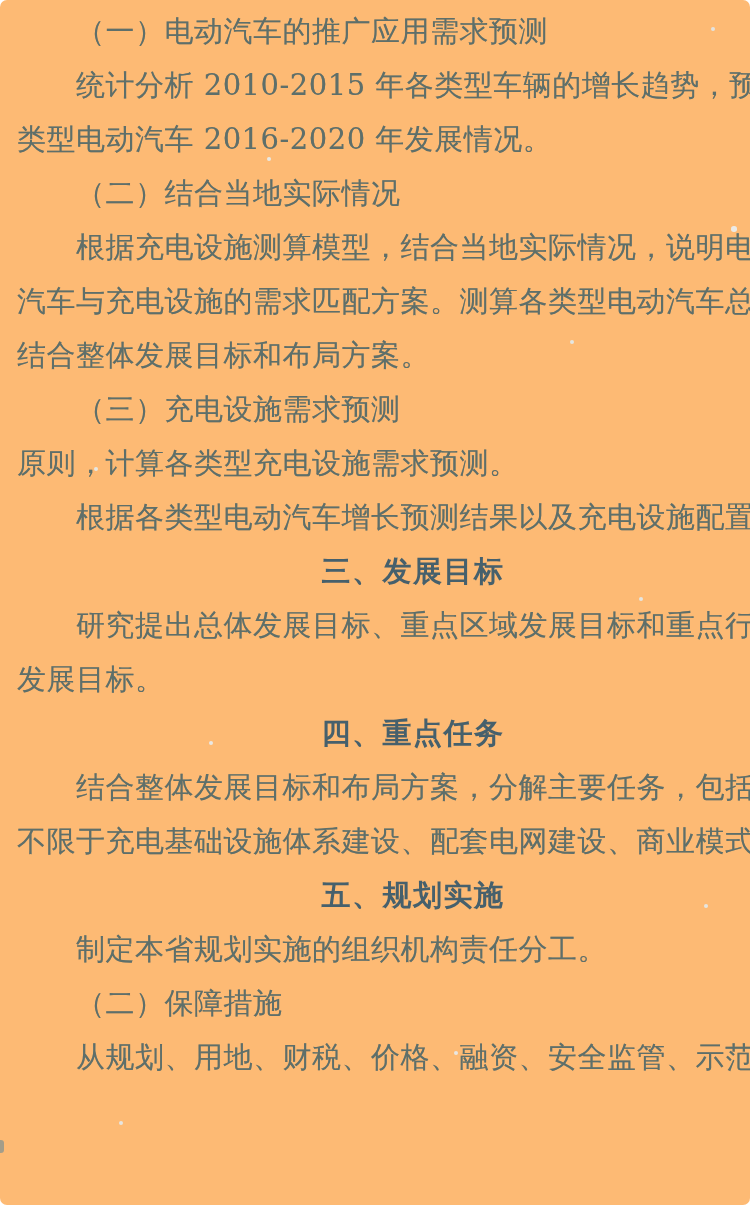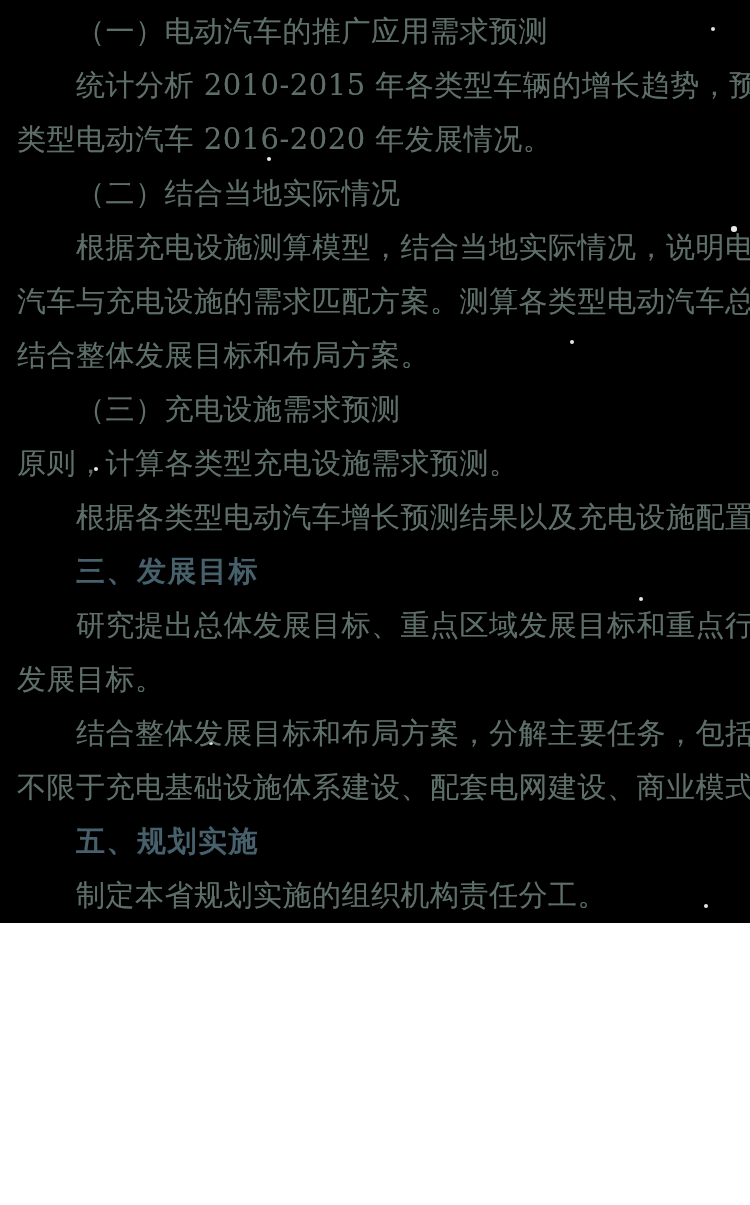--- a/index.html
+++ b/index.html
@@ -5,24 +5,25 @@
   * { margin: 0; padding: 0; box-sizing: border-box; }
 
   html, body {
     width: 750px;
     background: #ffffff;
   }
 
   .page {
     position: relative;
     width: 750px;
-    height: 923px;
-    background: #000000;
+    height: 1205px;
+    background: #fdba74;
     overflow: hidden;
     font-family: "DejaVu Serif", "Liberation Serif", serif;
+    border-radius: 7px;
   }
 
   
   .noise {
     position: absolute;
     top: 0; left: 0;
     width: 2px; height: 2px;
     background: transparent;
     border-radius: 50%;
     box-shadow:
@@ -69,20 +70,21 @@
   }
 
   .ind { padding-left: 76px; }
 
   .hd {
     font-family: "DejaVu Sans", "Liberation Sans", sans-serif;
     font-weight: bold;
     color: #46606c;
     letter-spacing: 1.5px;
     text-shadow: none;
+    text-align: center;
   }
 </style>
 </head>
 <body>
 
 <div class="page">
 
   <div class="noise"></div>
   <div class="edge-artifact"></div>
 
@@ -93,20 +95,21 @@
     <div class="ln ind">（二）结合当地实际情况</div>
     <div class="ln ind">根据充电设施测算模型，结合当地实际情况，说明电动</div>
     <div class="ln">汽车与充电设施的需求匹配方案。测算各类型电动汽车总体</div>
     <div class="ln">结合整体发展目标和布局方案。</div>
     <div class="ln ind">（三）充电设施需求预测</div>
     <div class="ln">原则，计算各类型充电设施需求预测。</div>
     <div class="ln ind">根据各类型电动汽车增长预测结果以及充电设施配置</div>
     <div class="ln ind hd">三、发展目标</div>
     <div class="ln ind">研究提出总体发展目标、重点区域发展目标和重点行业</div>
     <div class="ln">发展目标。</div>
+    <div class="ln ind hd">四、重点任务</div>
     <div class="ln ind">结合整体发展目标和布局方案，分解主要任务，包括但</div>
     <div class="ln">不限于充电基础设施体系建设、配套电网建设、商业模式探</div>
     <div class="ln ind hd">五、规划实施</div>
     <div class="ln ind">制定本省规划实施的组织机构责任分工。</div>
     <div class="ln ind">（二）保障措施</div>
     <div class="ln ind">从规划、用地、财税、价格、融资、安全监管、示范工</div>
   </div>
 
 </div>
 

